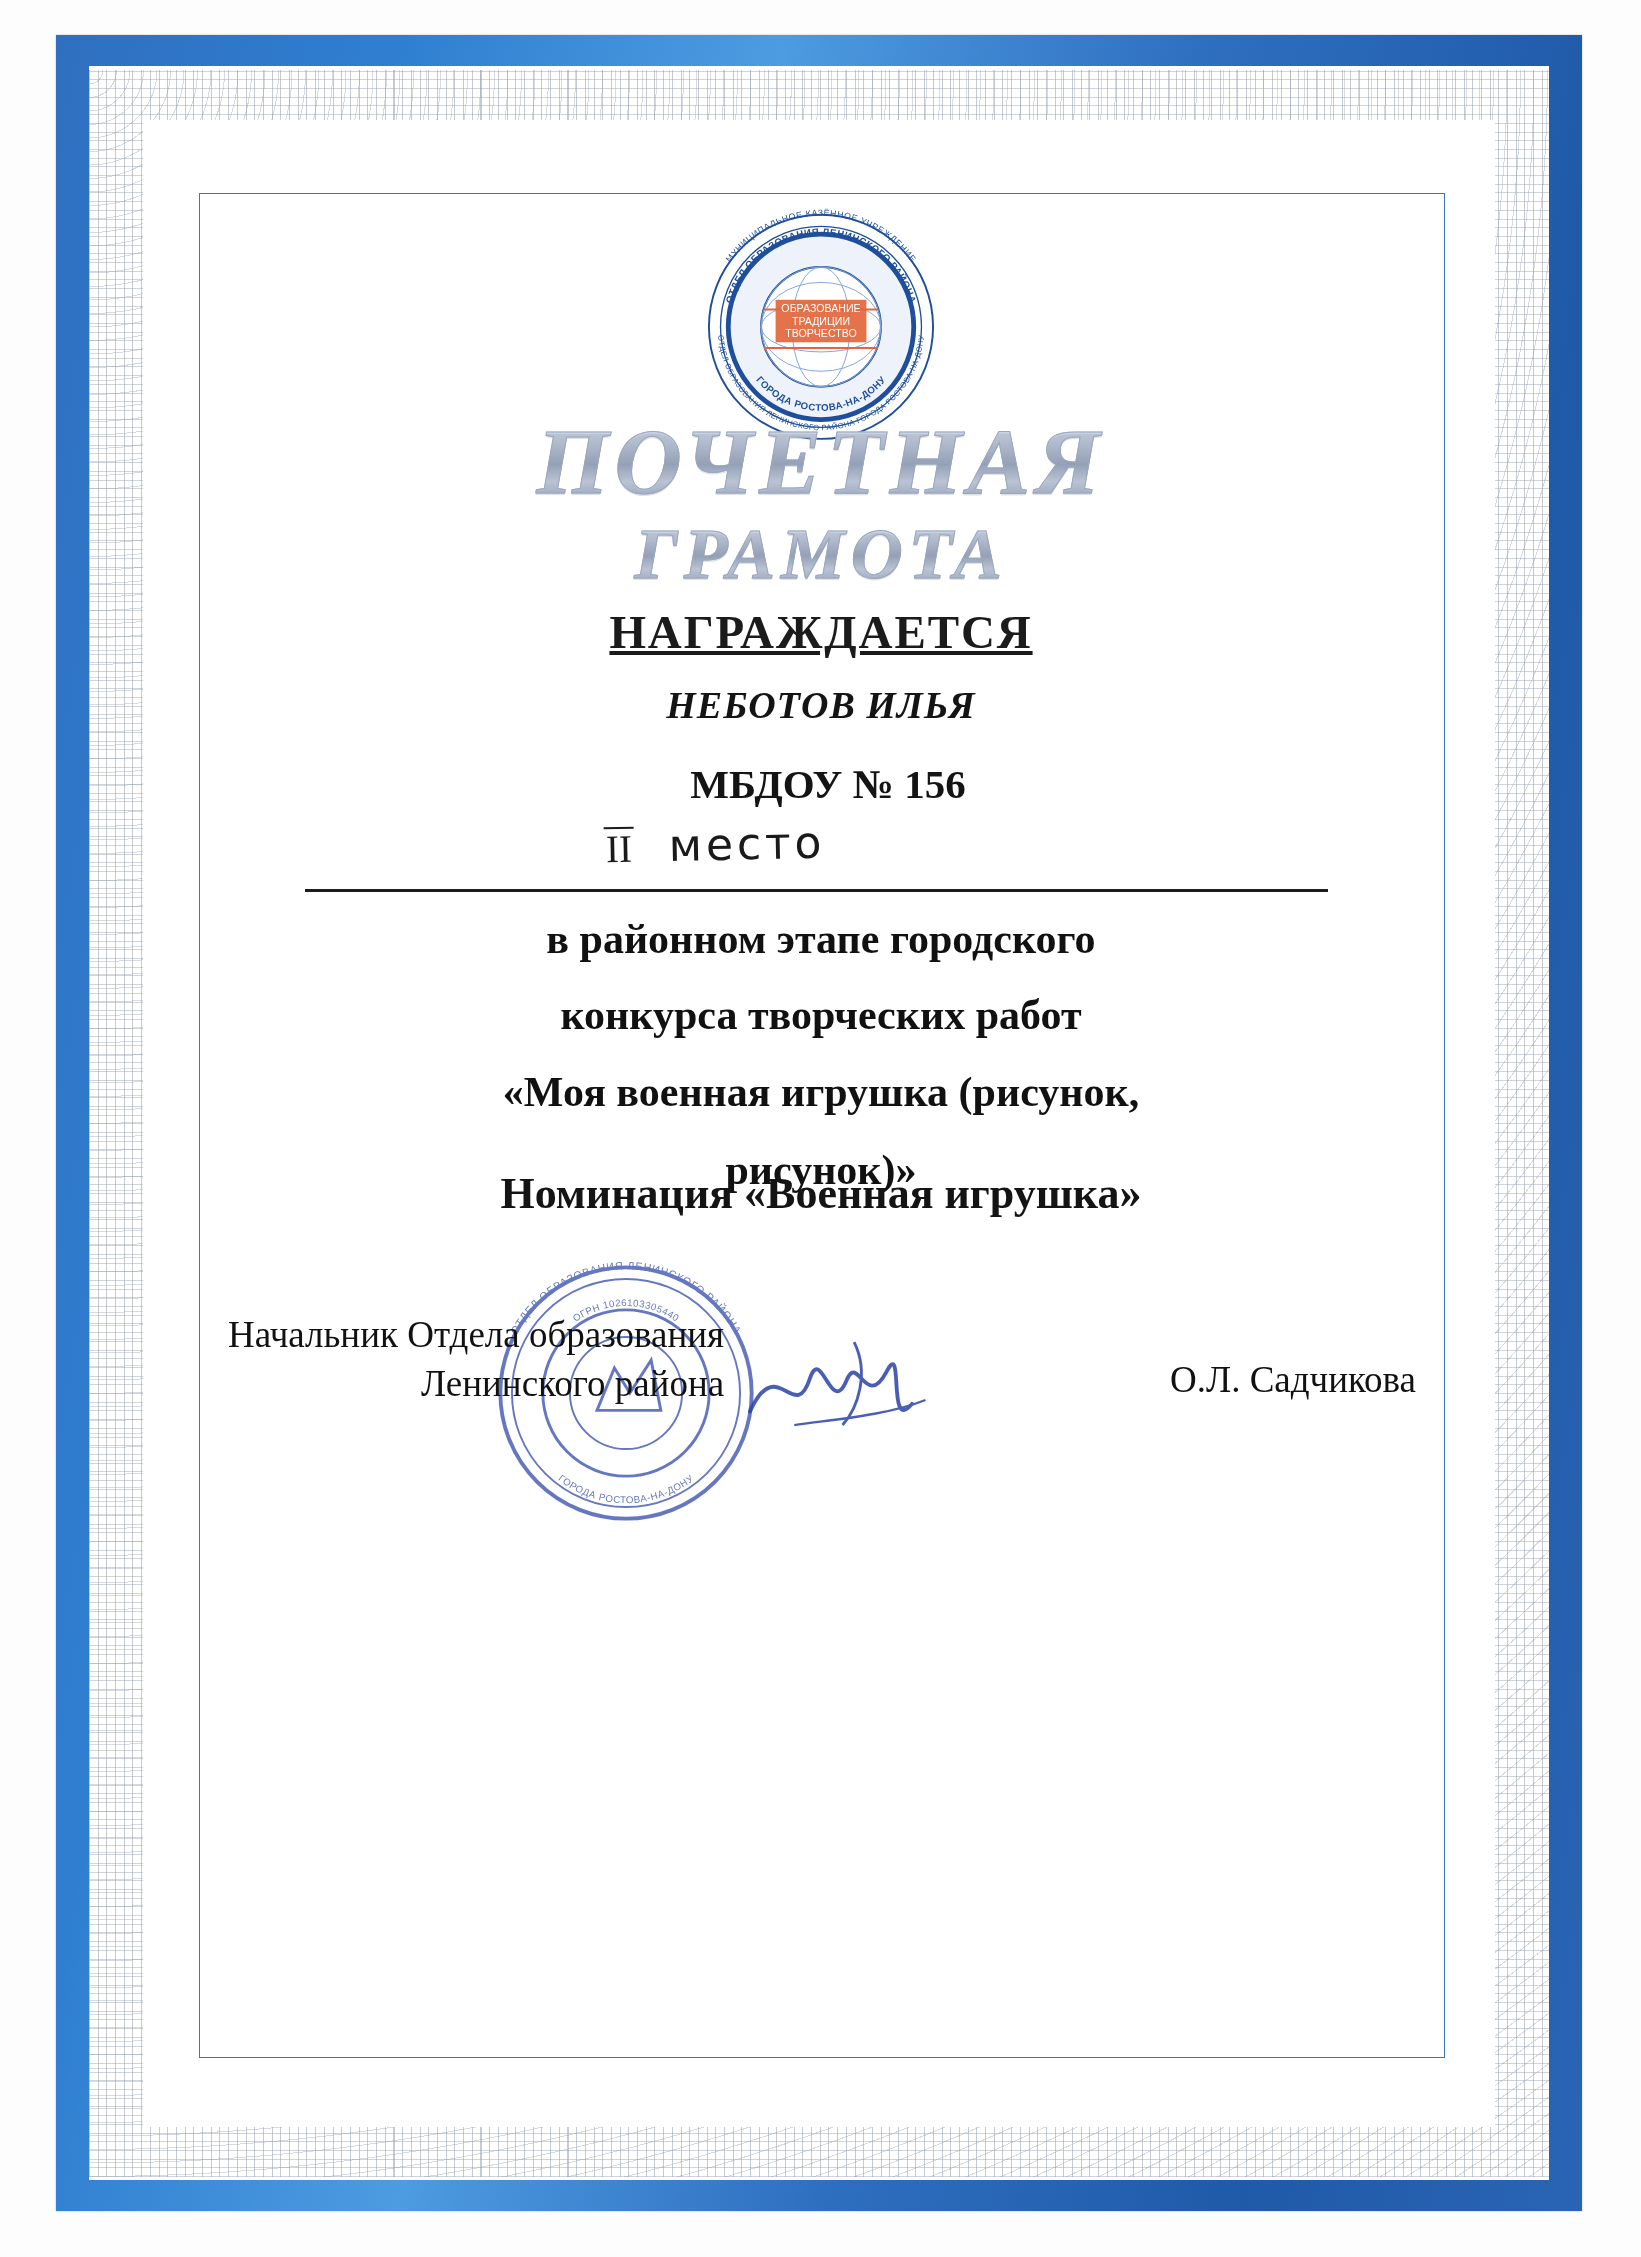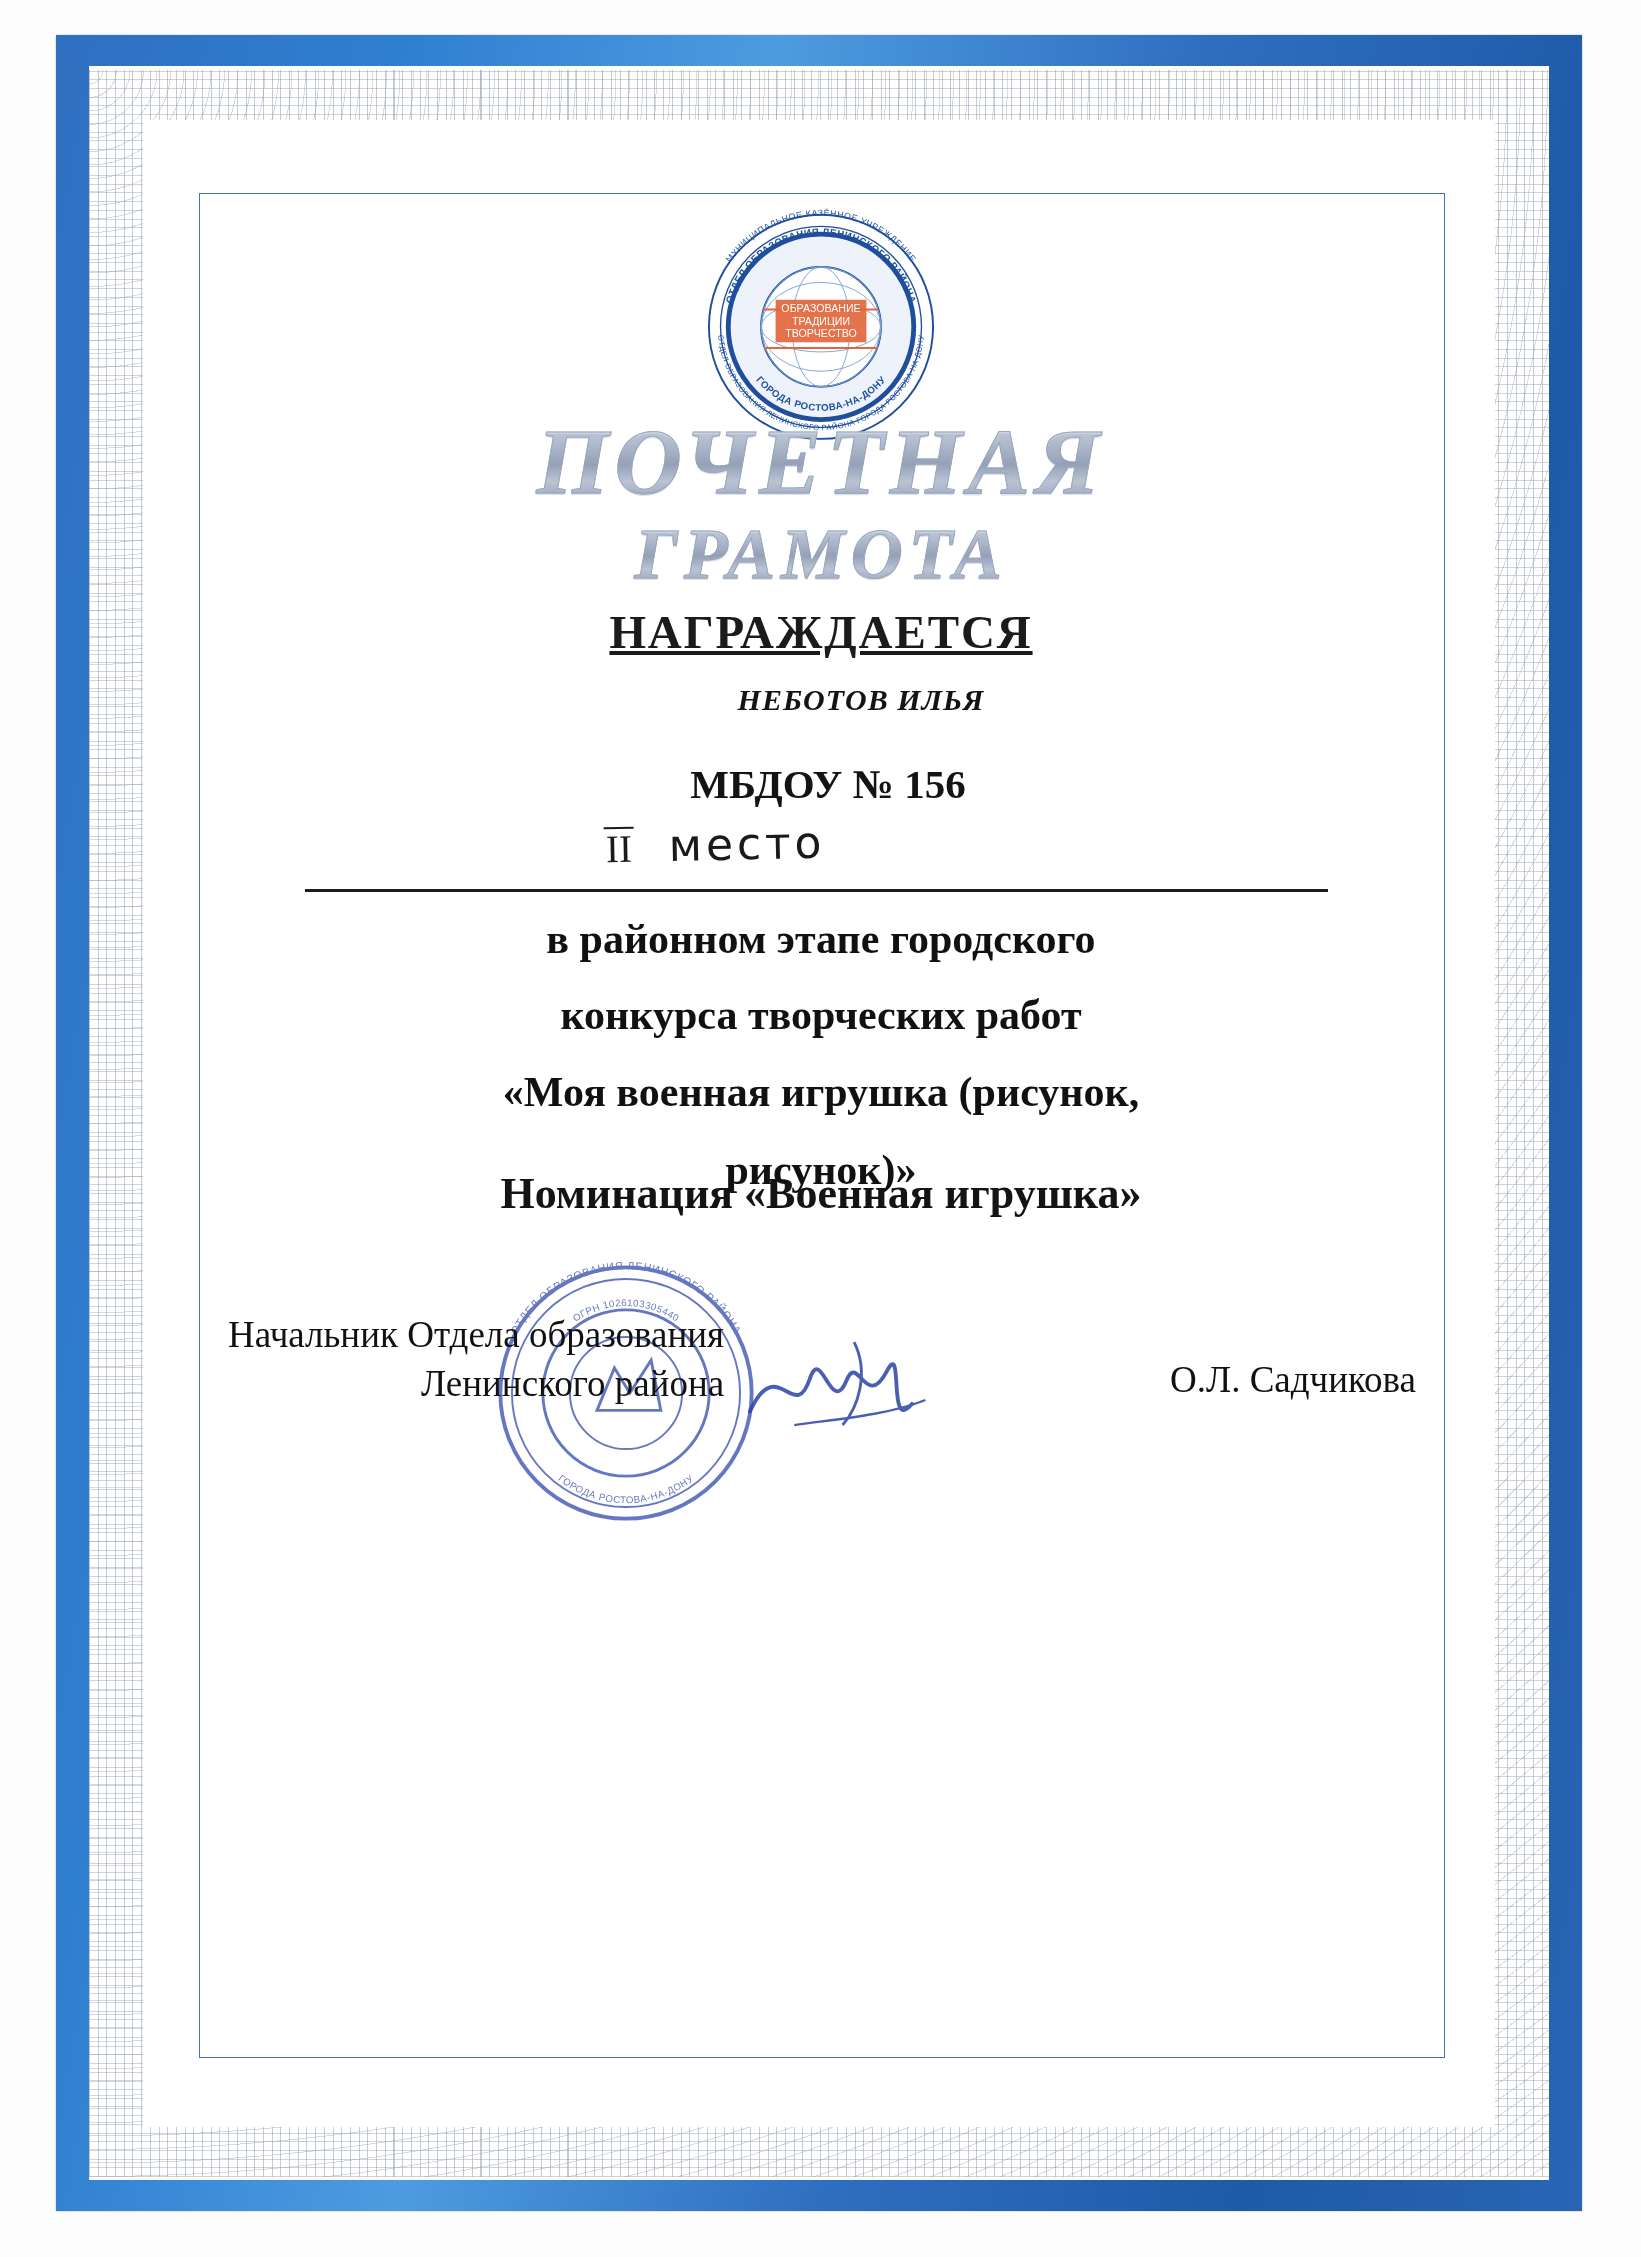--- a/index.html
+++ b/index.html
@@ -131,26 +131,25 @@
     font-weight: bold;
     letter-spacing: 1.9px;
     color: #1b1b1b;
     text-decoration: underline;
   }
   .recipient {
     position: absolute;
     left: 0;
     top: 488px;
     width: 100%;
-    font-size: 30px;
+    font-size: 38px;
     font-weight: bold;
     font-style: italic;
     letter-spacing: 1px;
     color: #141414;
-    padding-left: 40px;
   }
   .org {
     position: absolute;
     left: 7px;
     top: 565px;
     width: 100%;
     font-size: 41px;
     font-weight: bold;
     color: #141414;
   }

